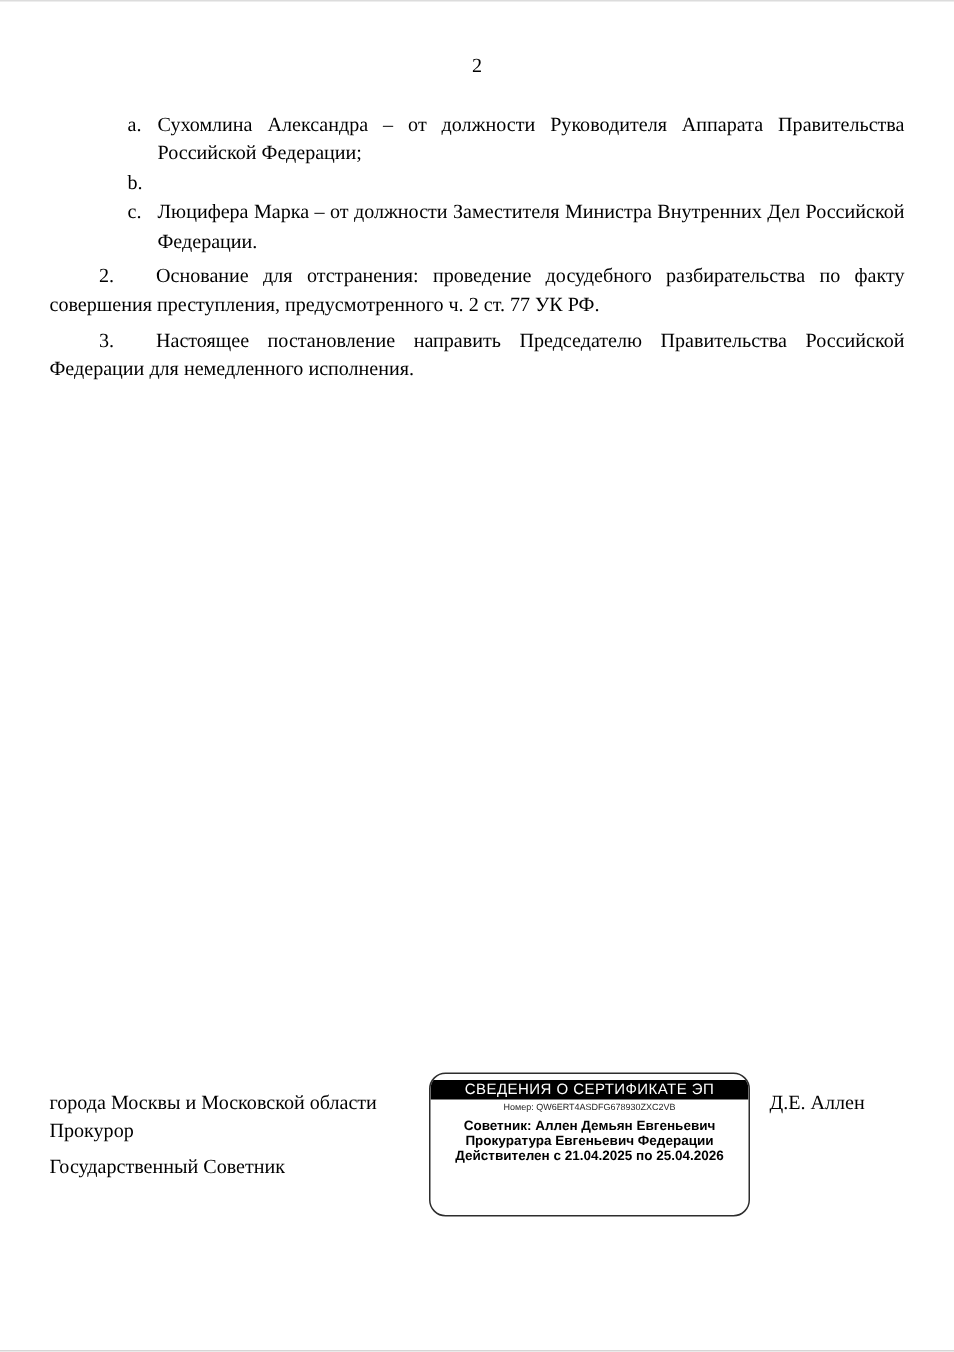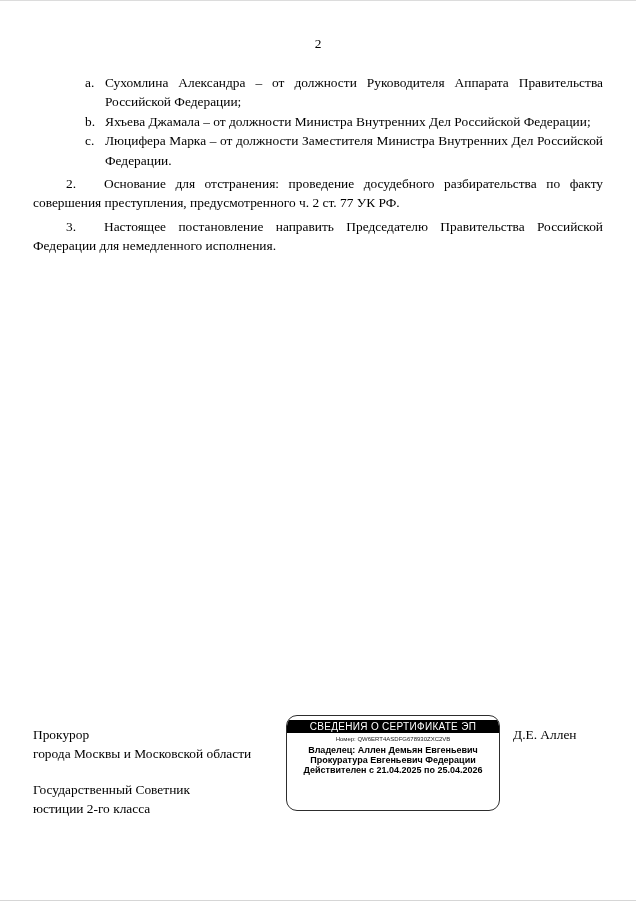--- a/index.html
+++ b/index.html
@@ -53,21 +53,21 @@
     width: 38px;
     text-indent: 0;
   }
 
   .sign-left {
     position: absolute;
     left: 33px; top: 724px;
     font-size: 13.4px;
     line-height: 19.4px;
   }
-  .sign-left .rank-block { margin-top: 16px; }
+  .sign-left .rank-block { margin-top: 4px; }
 
   .signer-name {
     position: absolute;
     left: 513px; top: 724px;
     font-size: 13.4px;
     line-height: 19.4px;
     white-space: nowrap;
     text-align: right;
   }
 
@@ -119,50 +119,48 @@
 
 <div class="body-text">
 
   <div class="list-item">
     <span class="marker">a.</span>
     <span class="item-text">Сухомлина Александра – от должности Руководителя Аппарата Правительства Российской Федерации;</span>
   </div>
 
   <div class="list-item">
     <span class="marker">b.</span>
-    <span class="item-text">Яхъева Джамала – от должности Министра Внутренних Дел Российской Федерации;</span>
   </div>
 
   <div class="list-item">
     <span class="marker">c.</span>
     <span class="item-text">Люцифера Марка – от должности Заместителя Министра Внутренних Дел Российской Федерации.</span>
   </div>
 
   <div class="para">
     <span class="para-num">2.</span><span>Основание для отстранения: проведение досудебного разбирательства по факту совершения преступления, предусмотренного ч. 2 ст. 77 УК РФ.</span>
   </div>
 
   <div class="para">
     <span class="para-num">3.</span><span>Настоящее постановление направить Председателю Правительства Российской Федерации для немедленного исполнения.</span>
   </div>
 
 </div>
 
 <div class="sign-left">
+  <div>города Москвы и Московской области</div>
   <div>Прокурор</div>
-  <div>города Москвы и Московской области</div>
   <div class="rank-block">
     <div>Государственный Советник</div>
-    <div>юстиции 2-го класса</div>
   </div>
 </div>
 
 <div class="stamp">
   <div class="stamp-band" id="stamp-band" style="background: rgb(0, 0, 0); color: rgb(255, 255, 255);">СВЕДЕНИЯ О СЕРТИФИКАТЕ ЭП</div>
   <div class="stamp-number">Номер: QW6ERT4ASDFG678930ZXC2VB</div>
   <div class="stamp-owner-block">
-    <div>Владелец: Аллен Демьян Евгеньевич</div>
+    <div>Советник: Аллен Демьян Евгеньевич</div>
     <div>Прокуратура Евгеньевич Федерации</div>
     <div>Действителен с 21.04.2025 по 25.04.2026</div>
   </div>
 </div>
 
 <div class="signer-name">Д.Е. Аллен</div>
 
 </body></html>

